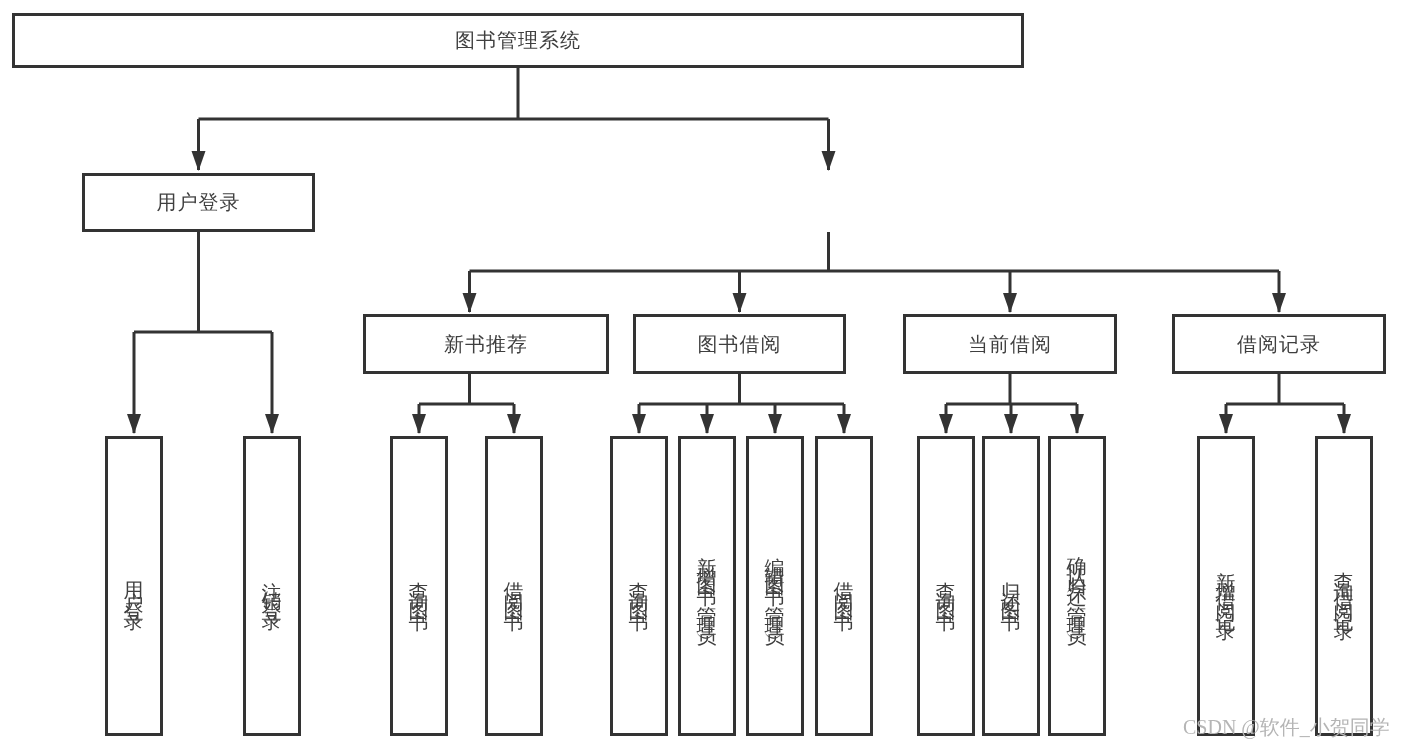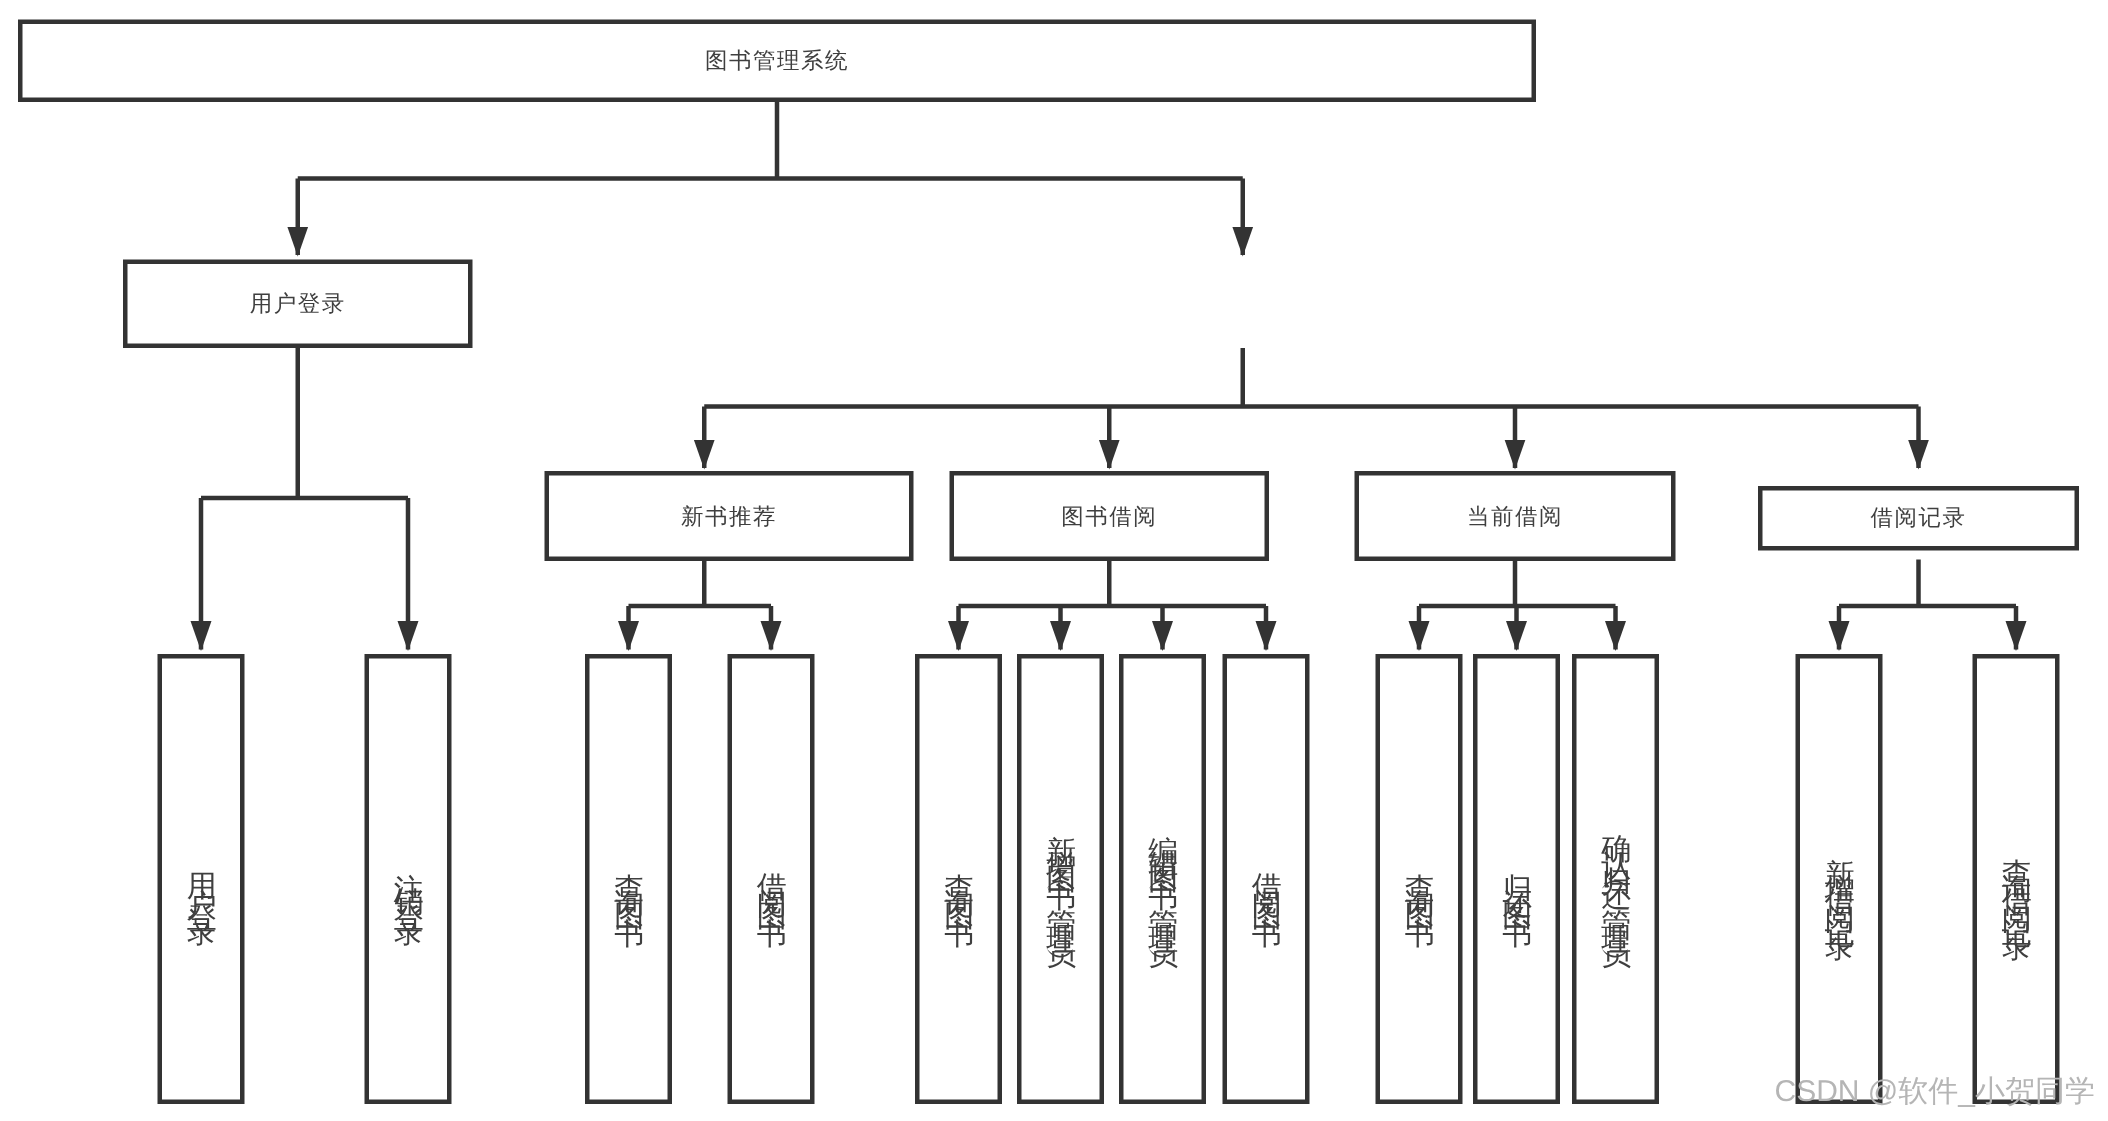--- a/index.html
+++ b/index.html
@@ -30,39 +30,40 @@
     position:absolute;
     box-sizing:border-box;
     border:3px solid var(--line-color);
     background:var(--background);
     display:flex;
     align-items:center;
     justify-content:center;
     color:var(--text-color);
   }
   .box.h .lbl{
-    font-size:15px;
+    font-size:20px;
     letter-spacing:1px;
     white-space:nowrap;
   }
   .box.v{width:58px;height:300px;}
   .box.v .vlbl{
     writing-mode:vertical-rl;
     text-orientation:mixed;
     font-size:20px;
     line-height:1;
     letter-spacing:10px;
   }
   .watermark{
     position:absolute;
     left:1183px;top:714px;
     font-size:20px;
     color:var(--watermark-color);
     white-space:nowrap;
     z-index:5;
+    font-family:Liberation Serif, serif;
   }
 </style>
 </head>
 <body>
 
 <div class="canvas">
 
   <svg class="wires" xmlns="http://www.w3.org/2000/svg">
     <defs>
       <marker id="arrow" markerUnits="userSpaceOnUse" markerWidth="22" markerHeight="18" refX="19" refY="8" orient="auto">
@@ -114,21 +115,21 @@
 
   <div class="box h" style="left:363px;top:314px;width:246px;height:60px">
     <span class="lbl">新书推荐</span>
   </div>
   <div class="box h" style="left:903px;top:314px;width:214px;height:60px">
     <span class="lbl">当前借阅</span>
   </div>
   <div class="box h" style="left:633px;top:314px;width:213px;height:60px">
     <span class="lbl">图书借阅</span>
   </div>
-  <div class="box h" style="left:1172px;top:324px;width:214px;height:43px">
+  <div class="box h" style="left:1172px;top:314px;width:214px;height:60px">
     <span class="lbl">借阅记录</span>
   </div>
 
   <div class="box v" style="left:105px;top:436px">
     <span class="vlbl">用户登录</span>
   </div>
   <div class="box v" style="left:243px;top:436px">
     <span class="vlbl">注销登录</span>
   </div>
 

